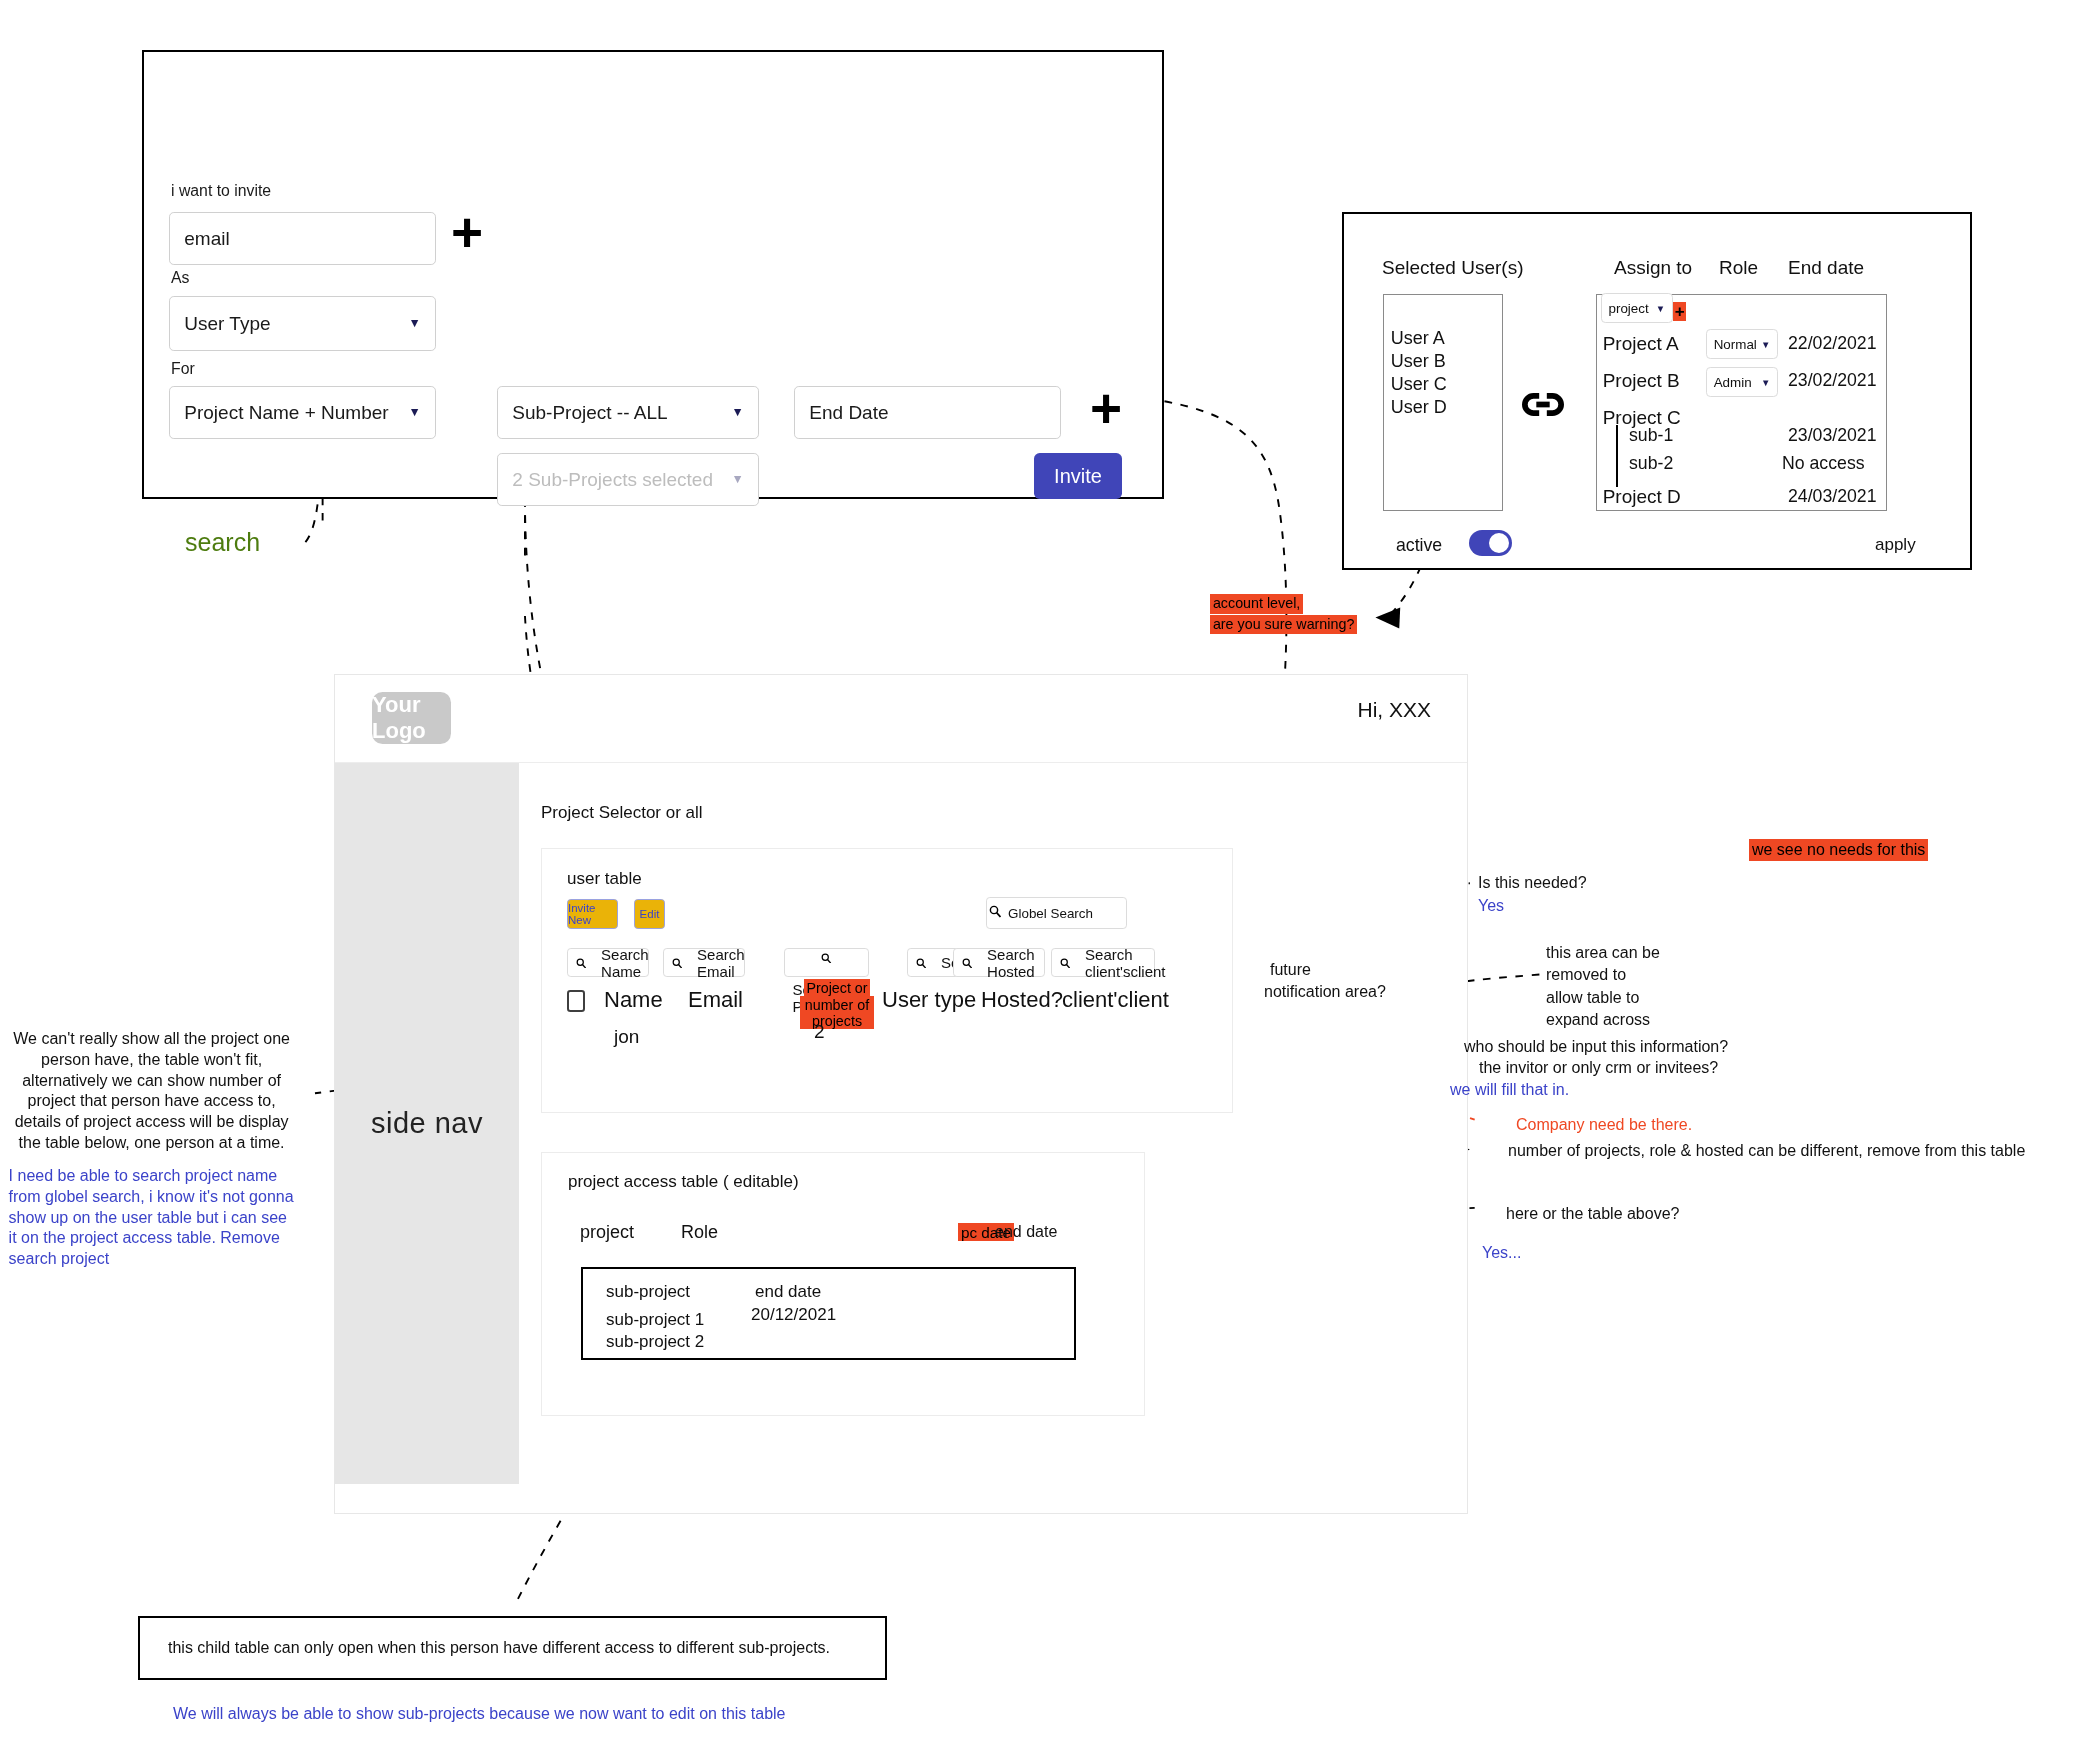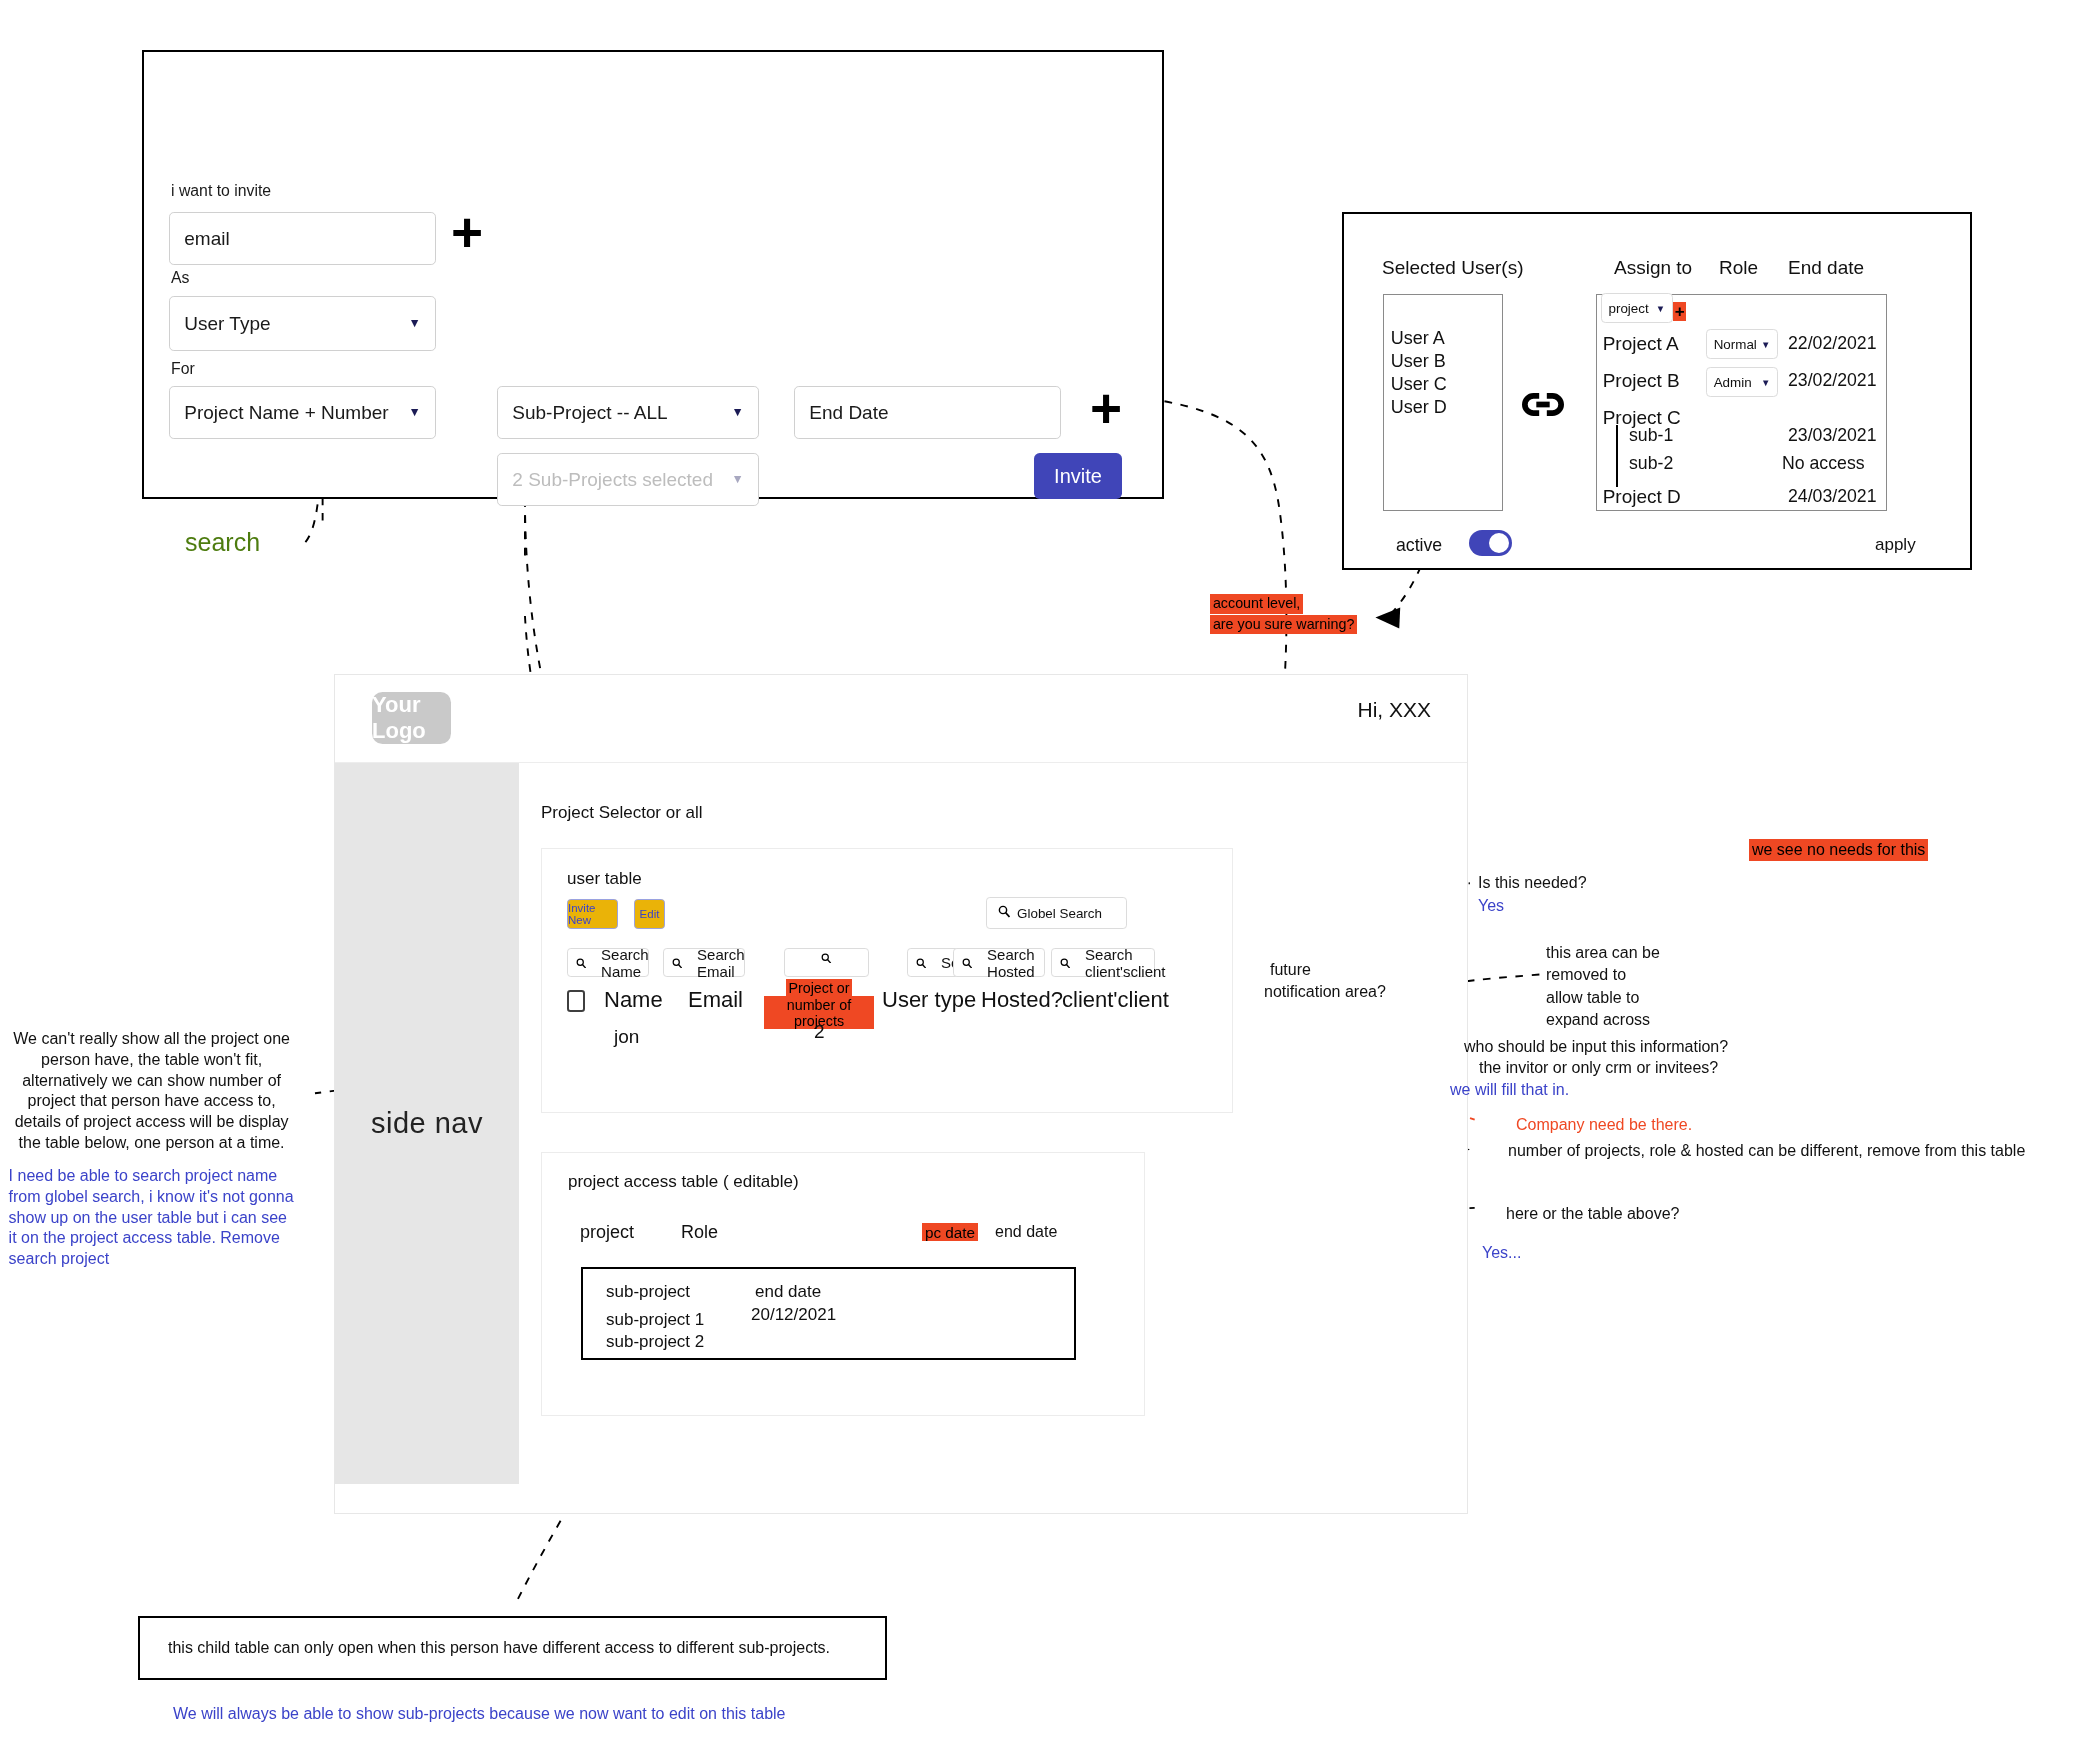--- a/index.html
+++ b/index.html
@@ -127,28 +127,28 @@
     border: 1.4px solid #9aa2e0; border-radius: 3.8px; background: #eab308;
     color: #3b43c9; font-size: 11.5px;
     display: flex; align-items: center; justify-content: center;
     box-sizing: border-box;
   }
   .search-chip {
     border: 1.4px solid #dcdcdc; border-radius: 3.8px; background: #fff;
     box-sizing: border-box; display: flex; align-items: center;
     gap: 15px; padding: 0 7.6px; font-size: 15px; color: #111;
   }
-  .search-chip.big { font-size: 13.4px; padding: 0 11px; gap: 6.7px; }
+  .search-chip.big { font-size: 13.4px; padding: 0 2px; gap: 6.7px; }
   .mag { flex: 0 0 auto; }
 
   .col-header { font-size: 22px; color: #111; }
   .cell-value { font-size: 19px; color: #111; }
   .hl {
     background: #ef4823; color: #000; display: inline-block;
-    padding: 0.5px 2.9px; line-height: 1.12;
+    padding: 0.5px 2.9px; line-height: 1.12; margin-left: 36px;
   }
   #checkbox-head {
     border: 2.4px solid #3f3f3f; border-radius: 3.3px; background: #fff;
     box-sizing: border-box;
   }
 
   
   #child-table {
     border: 2.4px solid #000; background: #fff; box-sizing: border-box;
   }

